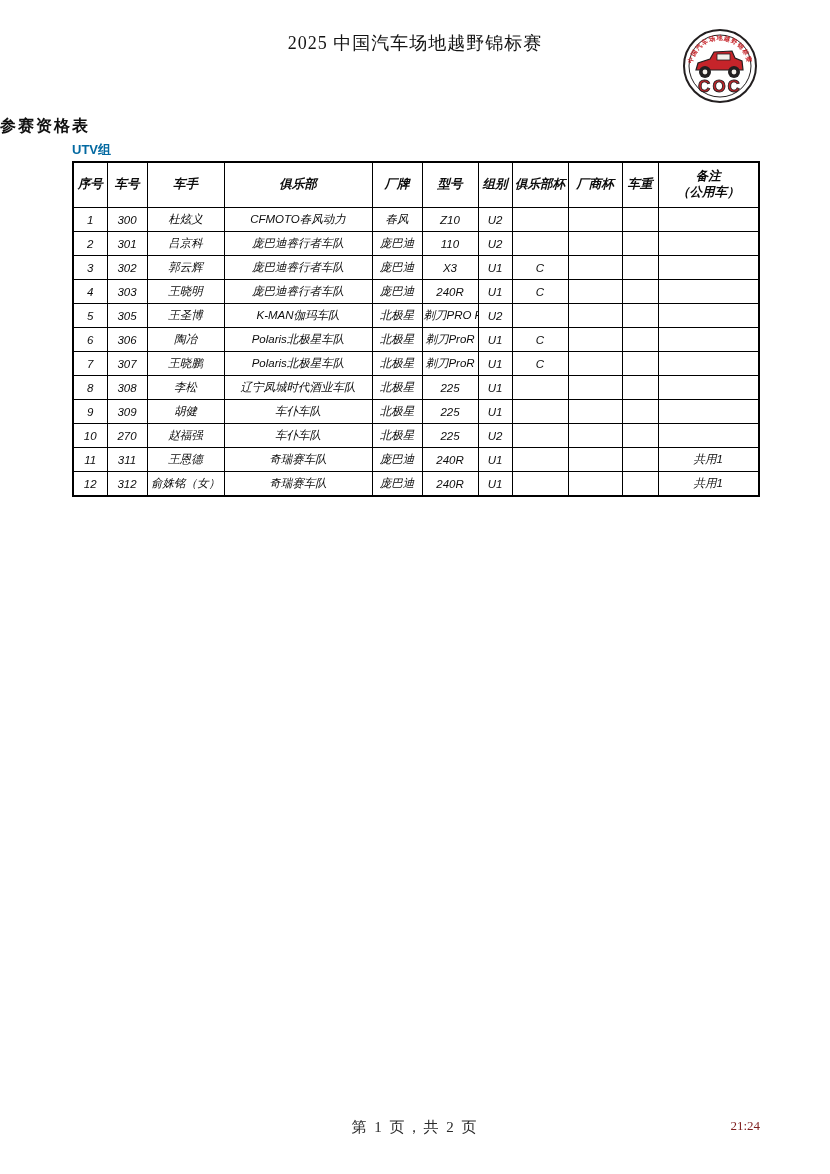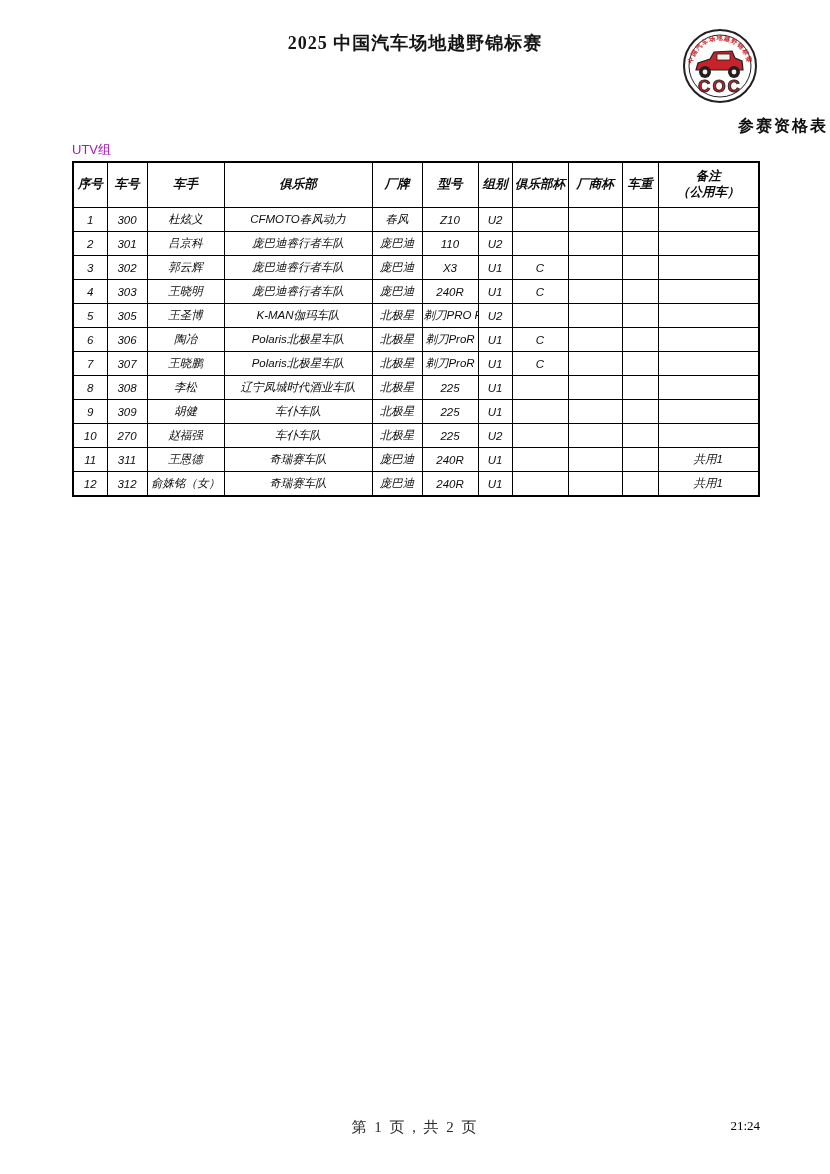--- a/index.html
+++ b/index.html
@@ -15,33 +15,33 @@
 
   
   .logo { position: absolute; top: 26px; }
   .logo-left  { left: 64px; }
   .logo-right { left: 680px; }
 
   .title-block {
     position: absolute; top: 30px; left: 0; width: 830px;
     text-align: center;
     font-family: "Liberation Serif", serif;
-    font-weight: bold; font-size: 18px; line-height: 26px;
+    font-weight: normal; font-size: 18px; line-height: 26px;
     color: #141414;
     letter-spacing: 1px;
   }
   .subtitle {
     position: absolute; top: 116px; left: 0; width: 828px;
-    text-align: right;
+    text-align: left;
     font-size: 16px; font-weight: bold; color: #101010;
     letter-spacing: 2px;
   }
   .group-label {
     position: absolute; top: 141px; left: 72px;
-    font-size: 13px; font-weight: normal; color: #a21caf;
+    font-size: 13px; font-weight: bold; color: #0369a1;
   }
 
   
   .tbl-wrap { position: absolute; top: 161px; left: 72px; }
   table {
     border-collapse: collapse;
     table-layout: fixed;
     width: 686px;
     border: 2px solid #000;
     font-style: italic;
@@ -71,21 +71,21 @@
   .footer-page {
     position: absolute; top: 1118px; left: 0; width: 830px;
     text-align: center;
     font-family: "Liberation Serif", serif;
     font-size: 15px; color: #2a2a2a;
     letter-spacing: 2px;
   }
   .footer-time {
     position: absolute; top: 1118px; right: 70px;
     font-family: "Liberation Serif", serif;
-    font-size: 13px; color: #000000;
+    font-size: 13px; color: #7f1d1d;
   }
 </style>
 </head>
 <body>
 
 <div class="page">
 
 
   <div class="logo logo-right">
     <svg width="80" height="80" viewBox="0 0 80 80">

